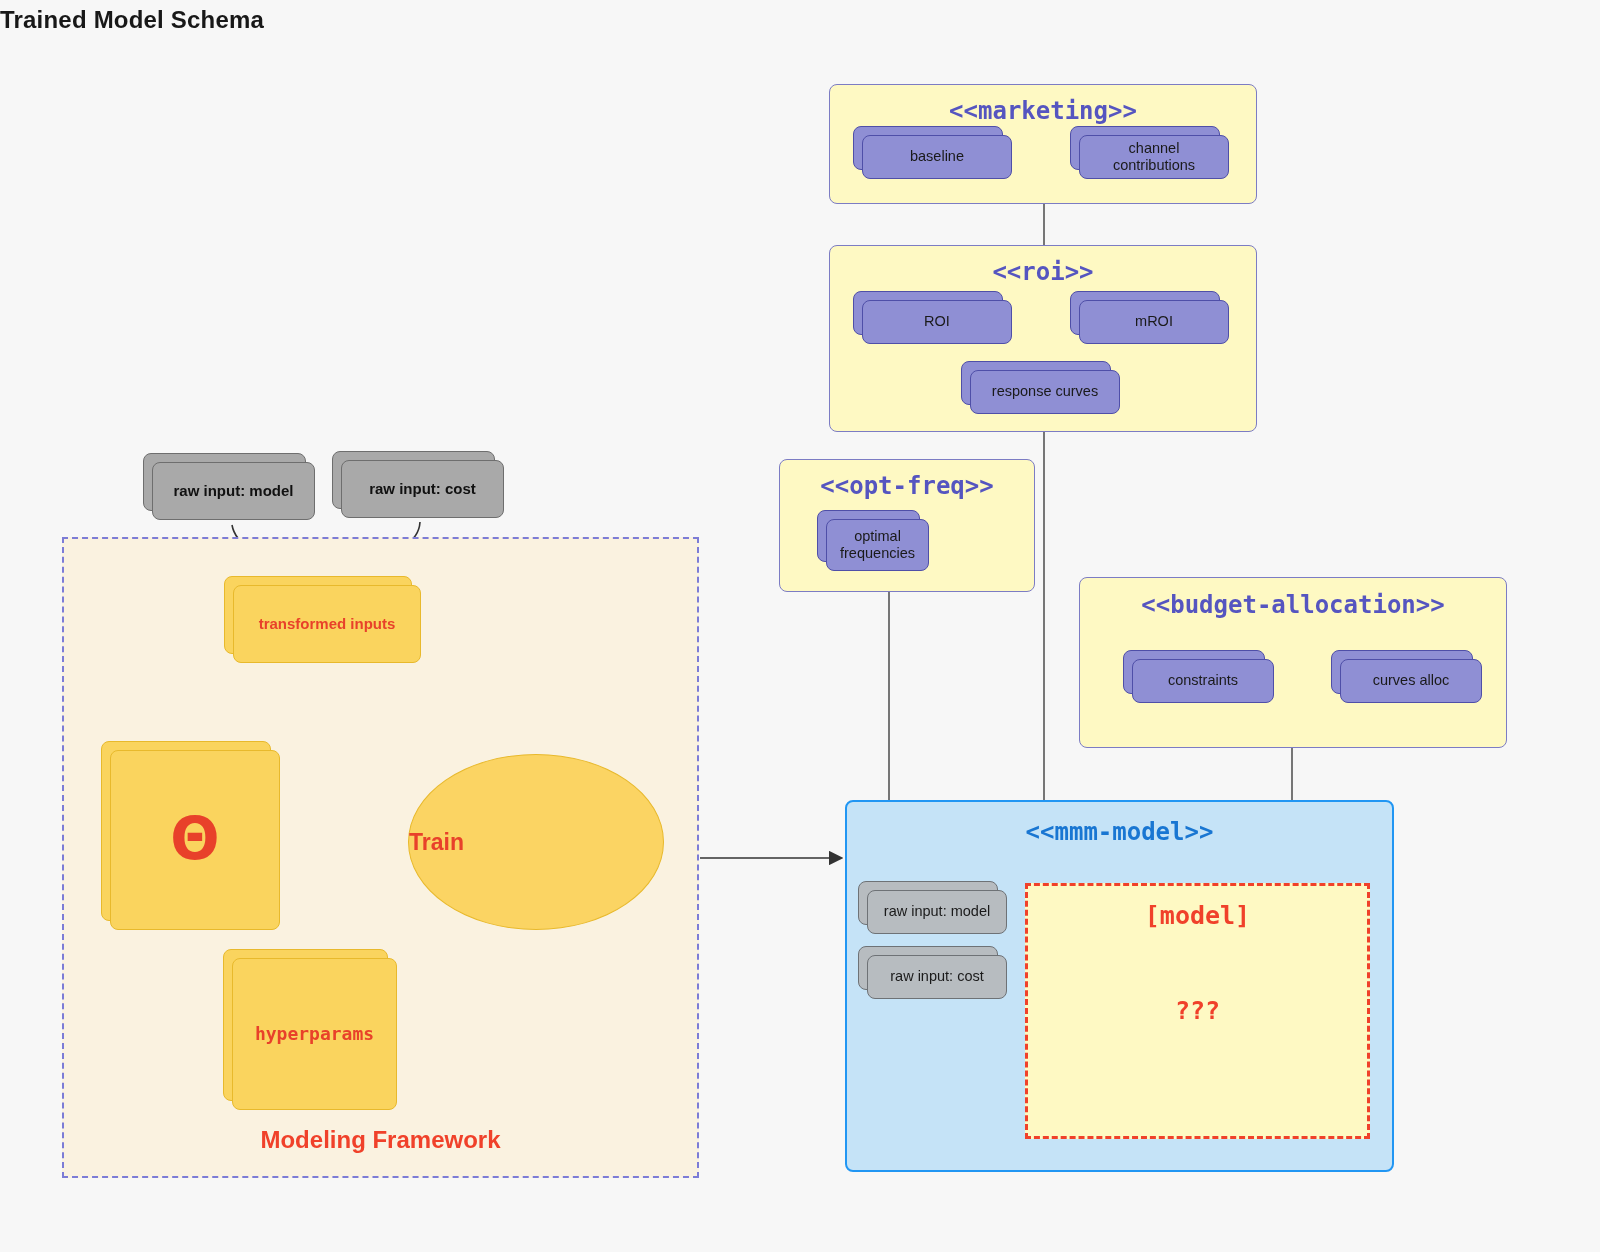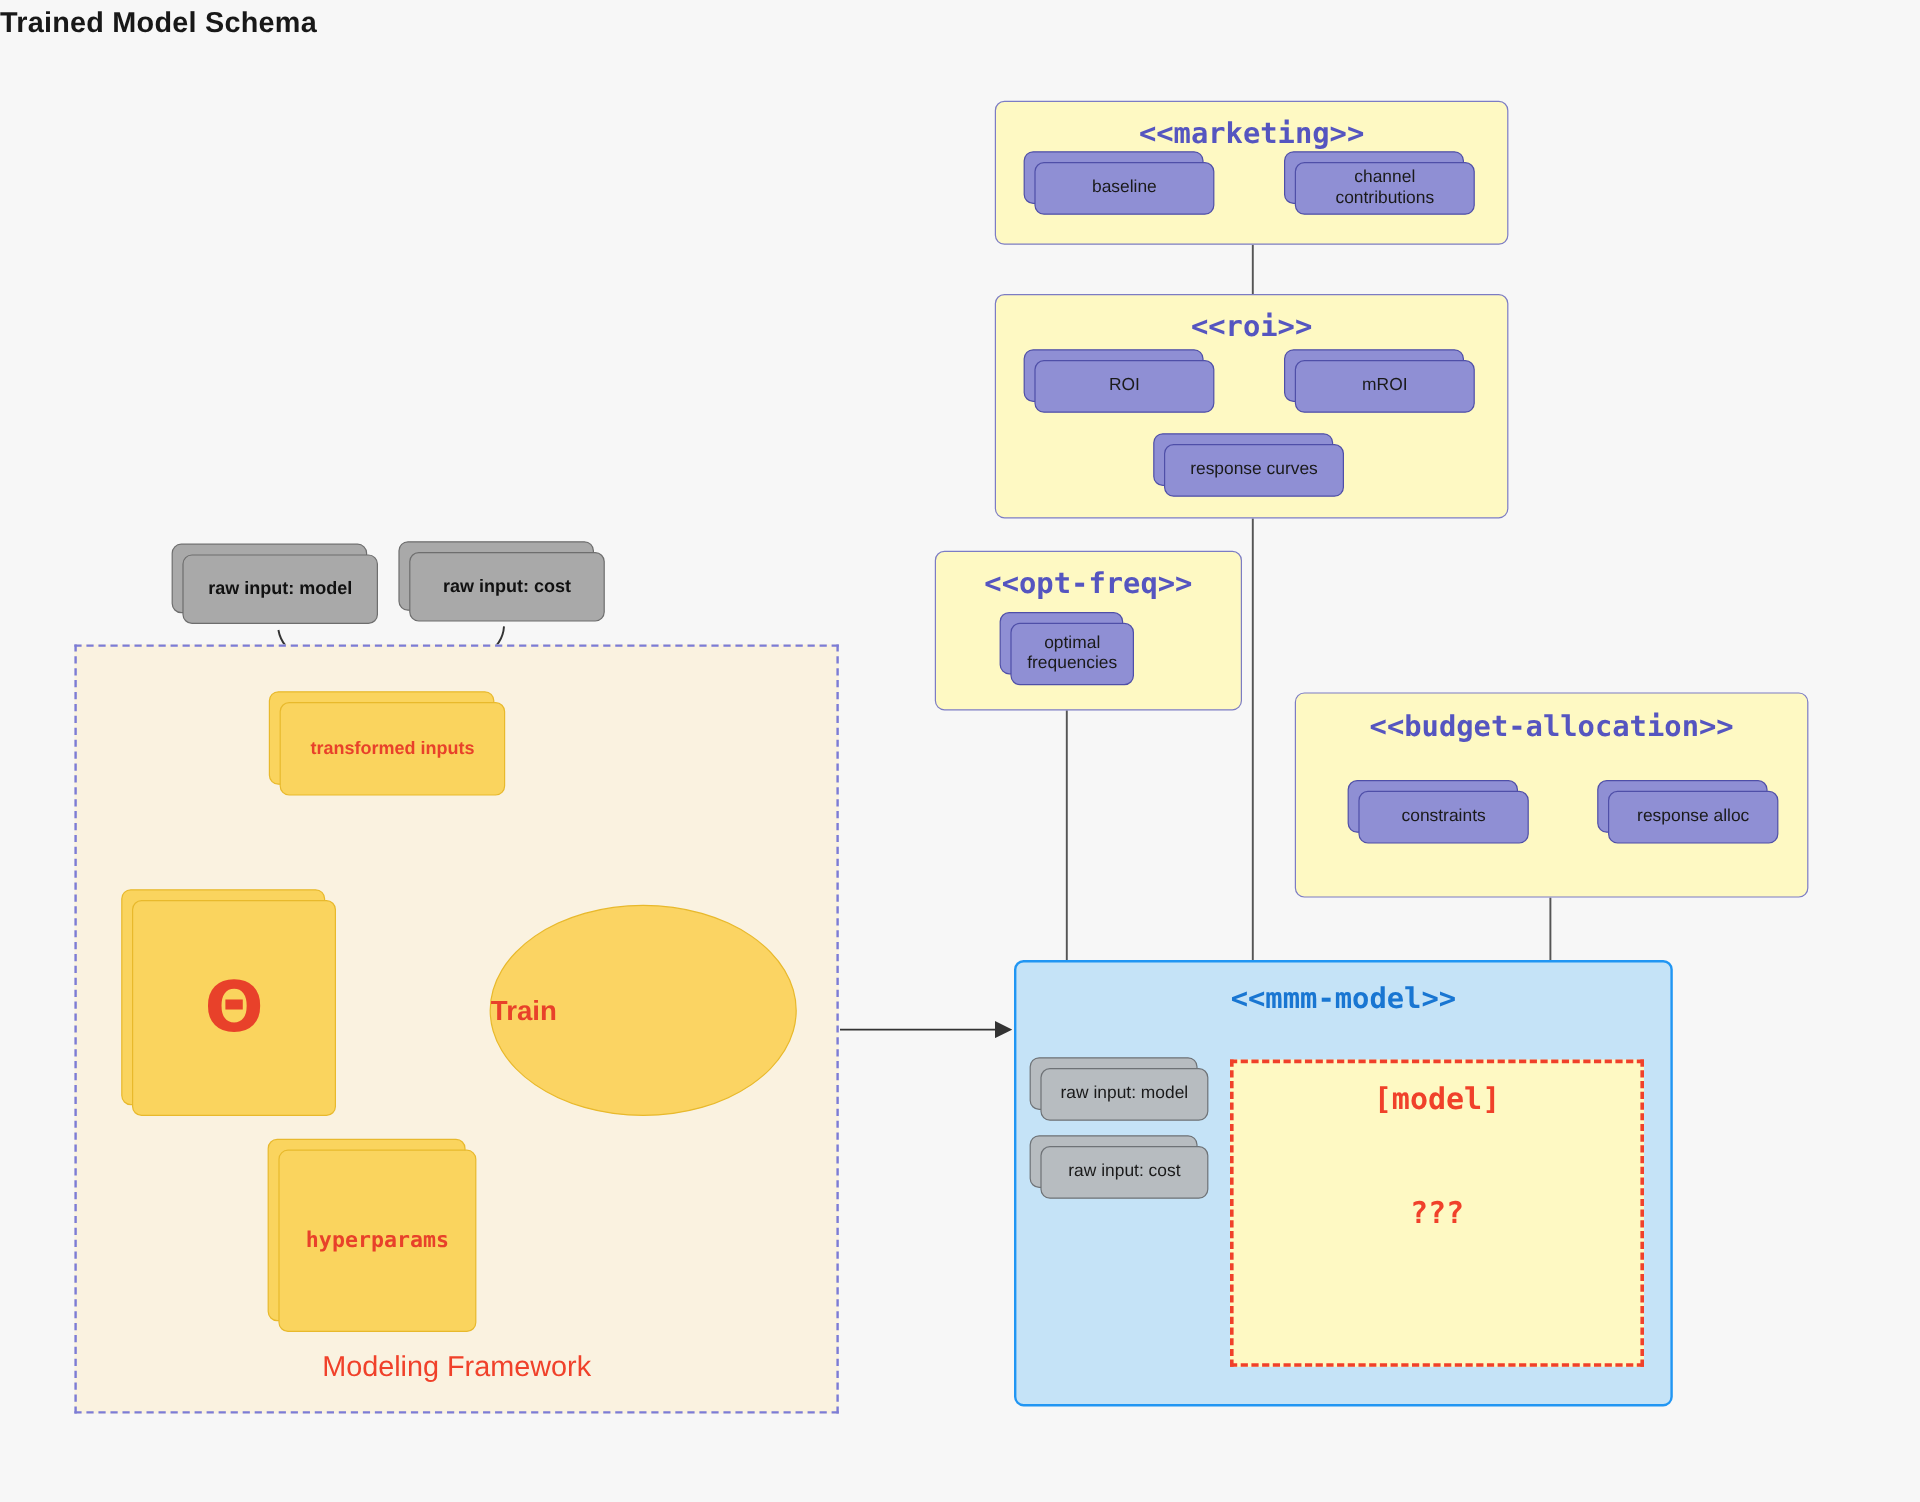--- a/index.html
+++ b/index.html
@@ -56,21 +56,21 @@
   .pkg-purple .pkg-title{color:#5555c0;font-size:24px;}
   .pkg-blue .pkg-title{color:#1976d2;font-size:24px;}
 
   
   #framework{
     position:absolute;left:62px;top:537px;width:637px;height:641px;
     background:#faf2e0;border:2px dashed #7c7cd6;box-sizing:border-box;
   }
   #framework-label{
     position:absolute;left:0;right:0;bottom:22px;text-align:center;
-    color:#f0412a;font-size:24px;font-weight:normal;
+    color:#f0412a;font-size:24px;font-weight:bold;
   }
 
   
   #theta-node{left:110px;top:750px;width:170px;height:180px;}
   #theta-node .lbl{font-size:58px;font-weight:bold;color:#e8412a;
     font-family:"DejaVu Sans","Liberation Sans",sans-serif;}
 
   
   #hyperparams-node{left:232px;top:958px;width:165px;height:152px;}
   #hyperparams-node .lbl{
@@ -181,41 +181,41 @@
     </div>
     <div class="node n-purple" style="left:140px;top:124px;width:150px;height:44px;">
       <div class="card back"></div>
       <div class="card"></div>
       <div class="lbl">response curves</div>
     </div>
   </div>
 
   <div class="pkg pkg-purple" style="left:779px;top:459px;width:256px;height:133px;">
     <div class="pkg-title" style="top:12px;">&lt;&lt;opt-freq&gt;&gt;</div>
-    <div class="node n-purple" style="left:62px;top:59px;width:103px;height:52px;">
+    <div class="node n-purple" style="left:46px;top:59px;width:103px;height:52px;">
       <div class="card back"></div>
       <div class="card"></div>
       <div class="lbl">
         <span>optimal</span><br>
         <span>frequencies</span>
       </div>
     </div>
   </div>
 
   <div class="pkg pkg-purple" style="left:1079px;top:577px;width:428px;height:171px;">
     <div class="pkg-title" style="top:13px;">&lt;&lt;budget-allocation&gt;&gt;</div>
     <div class="node n-purple" style="left:52px;top:81px;width:142px;height:44px;">
       <div class="card back"></div>
       <div class="card"></div>
       <div class="lbl">constraints</div>
     </div>
     <div class="node n-purple" style="left:260px;top:81px;width:142px;height:44px;">
       <div class="card back"></div>
       <div class="card"></div>
-      <div class="lbl">response alloc</div>
+      <div class="lbl">curves alloc</div>
     </div>
   </div>
 
   <div class="pkg pkg-blue" style="left:845px;top:800px;width:549px;height:372px;">
     <div class="pkg-title" style="top:16px;">&lt;&lt;mmm-model&gt;&gt;</div>
 
     <div class="node n-gray2" style="left:20px;top:88px;width:140px;height:44px;">
       <div class="card back"></div>
       <div class="card"></div>
       <div class="lbl">raw input: model</div>

